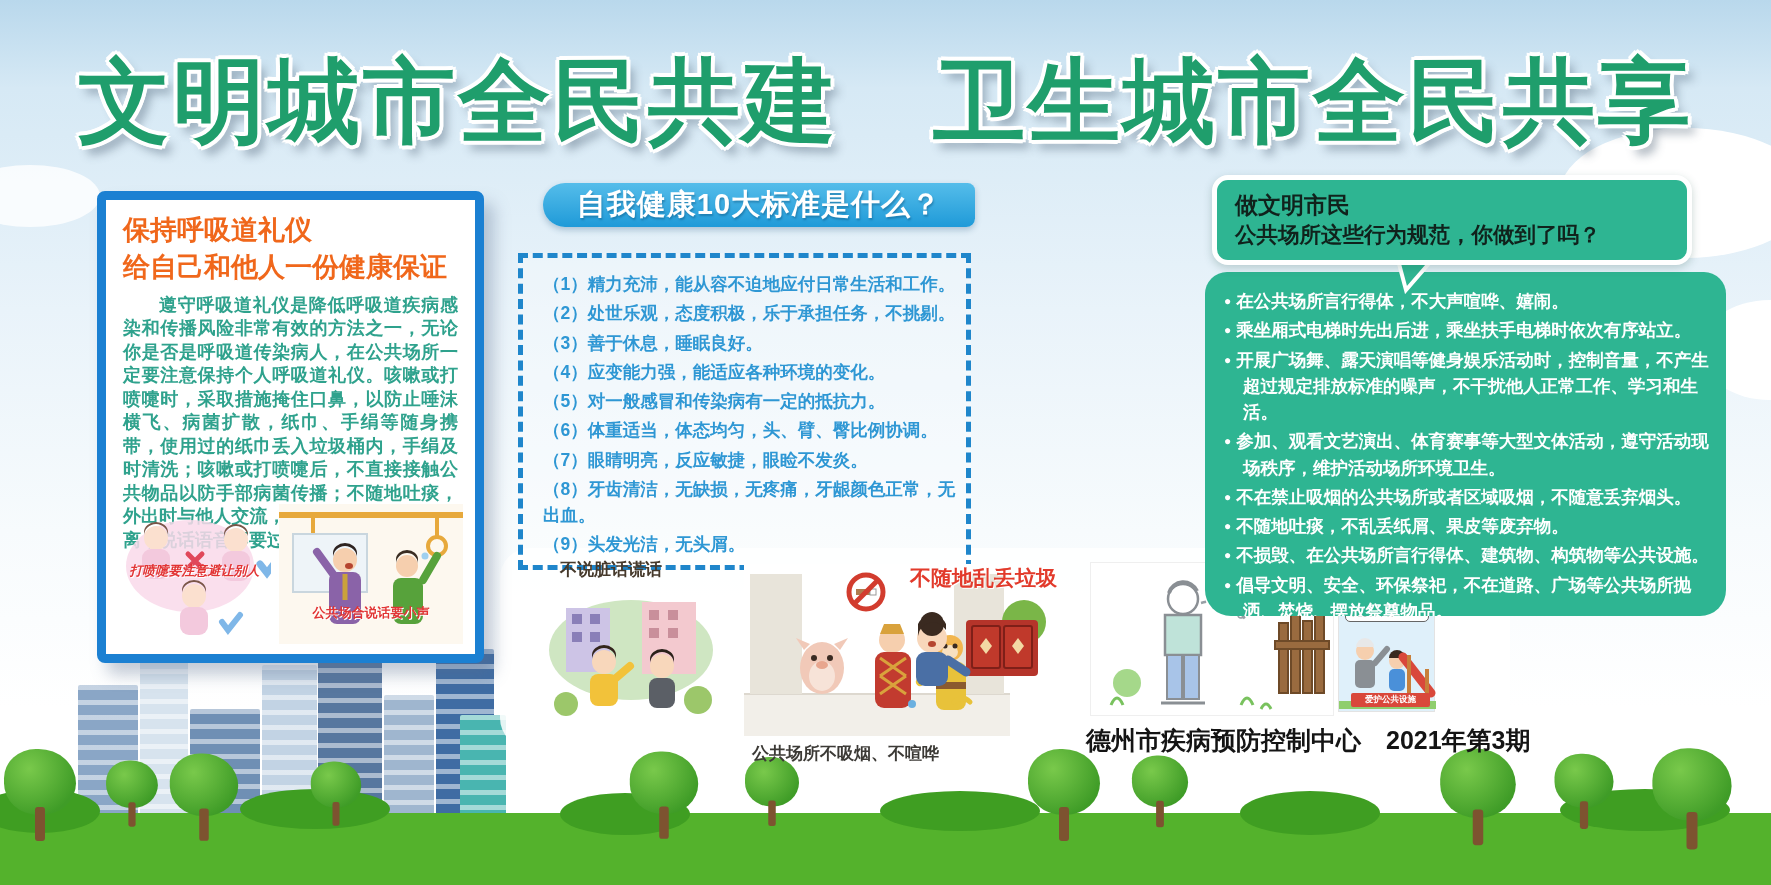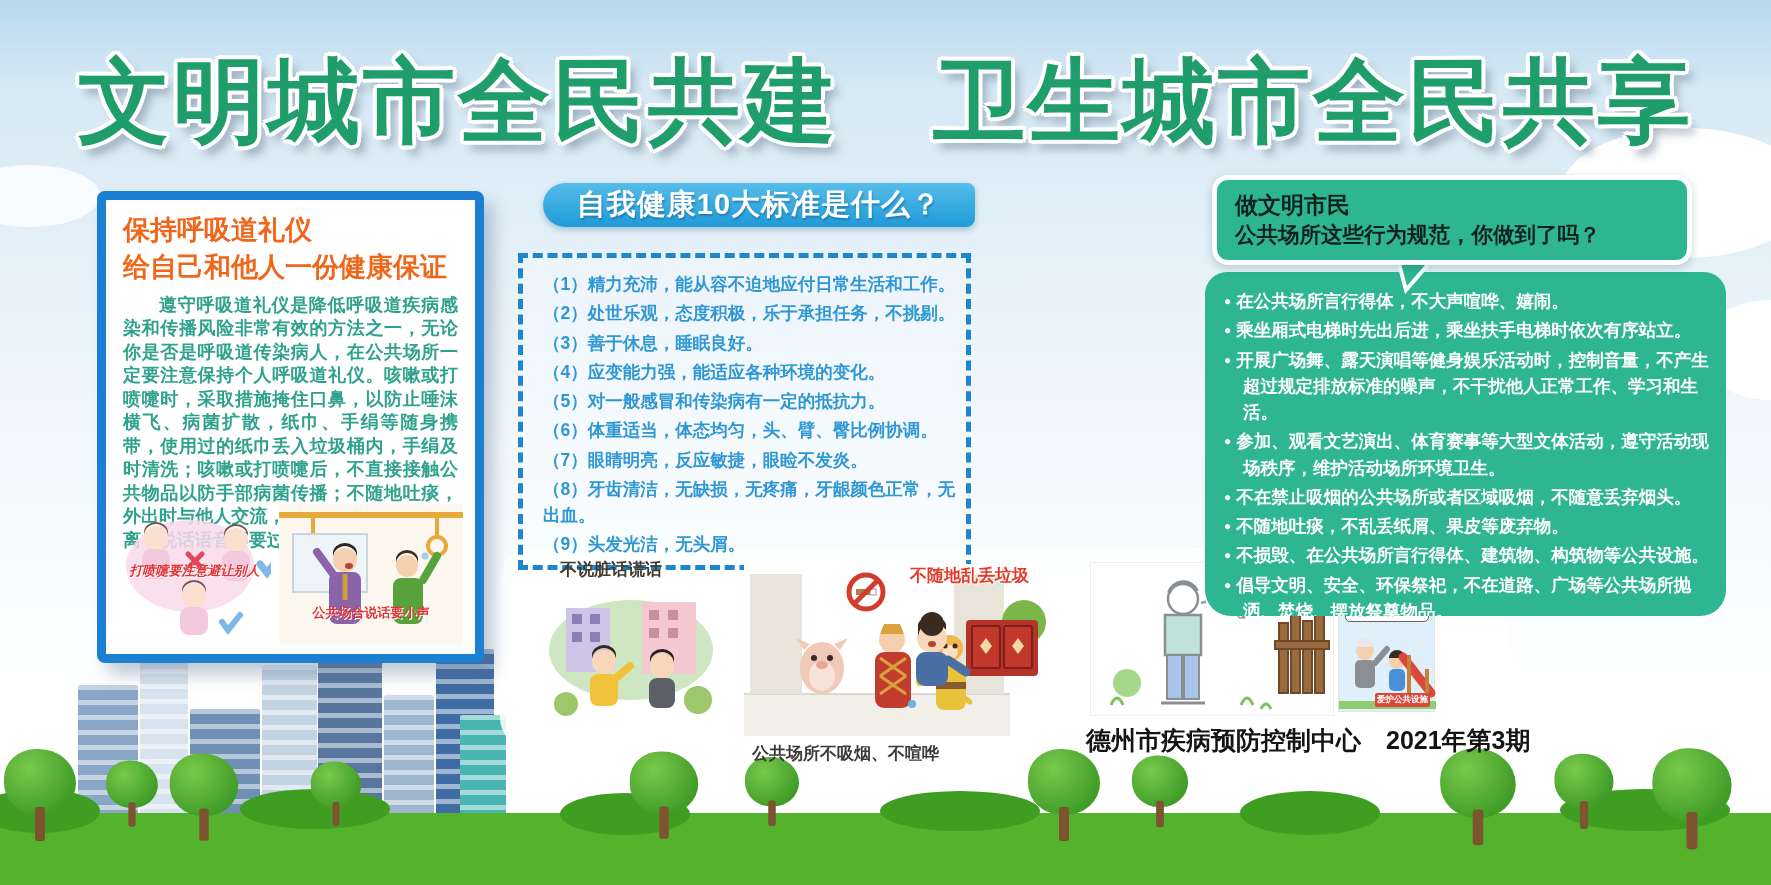--- a/index.html
+++ b/index.html
@@ -60,34 +60,34 @@
   .rules-panel li { color:#fff; font-size:17.5px; font-weight:600; line-height:1.5;
     margin-bottom:3px; padding-left:19px; text-indent:-19px; }
   .rules-panel li::before { content:"●"; font-size:12px; margin-right:5px; vertical-align:2px; }
 
   
   .bc { position:absolute; z-index:4; overflow:visible; }
   .bc svg { display:block; }
   .capA { position:absolute; top:0; left:14px; font-size:17px; font-weight:800; color:#45392b; }
   .capB { position:absolute; left:752px; top:742px; font-size:17px; font-weight:700;
     color:#3c3a36; z-index:7; }
-  .capC { position:absolute; top:2px; left:18px; font-size:17px; font-weight:900; color:#e23a2b;
+  .capC { position:absolute; top:2px; left:18px; font-size:21px; font-weight:900; color:#e23a2b;
     text-shadow:1px 1px 0 #fff; white-space:nowrap; }
   .capD { position:absolute; top:8px; right:8px; display:flex; align-items:center; gap:2px;
     white-space:nowrap; }
   .capD .no-circle { display:inline-flex; width:24px; height:24px; border:2.5px solid #d9362a;
     border-radius:50%; color:#d9362a; font-size:14px; font-weight:900; align-items:center;
     justify-content:center; background:#fff; }
   .capD .mid-dark { color:#2c2c2c; font-size:15px; font-weight:800; }
   .capD .tail-red { color:#d9362a; font-size:17px; font-weight:900; }
   .bubbleE { position:absolute; top:34px; left:6px; width:84px; background:#fff;
     border:1px solid #666; border-radius:5px; padding:2px 3px; font-size:9px; font-weight:700;
     color:#222; line-height:1.25; z-index:2; }
   .labelE { position:absolute; bottom:4px; right:4px; background:#d9483b; color:#fff;
-    font-size:8.5px; font-weight:700; padding:1px 2px; border-radius:2px; z-index:2; }
+    font-size:8.5px; font-weight:700; padding:1px 14px; border-radius:2px; z-index:2; }
 
   
   .footer-text { position:absolute; left:1086px; top:724px; font-size:25px; font-weight:800;
     color:#141414; z-index:7; white-space:pre; }
 
   
   .buildings { position:absolute; left:60px; bottom:50px; width:470px; height:230px; z-index:1; }
   .bld { position:absolute; bottom:0; background-image:
     repeating-linear-gradient(to bottom, rgba(255,255,255,.5) 0 5px, transparent 5px 15px);
     border-radius:2px 2px 0 0; }

